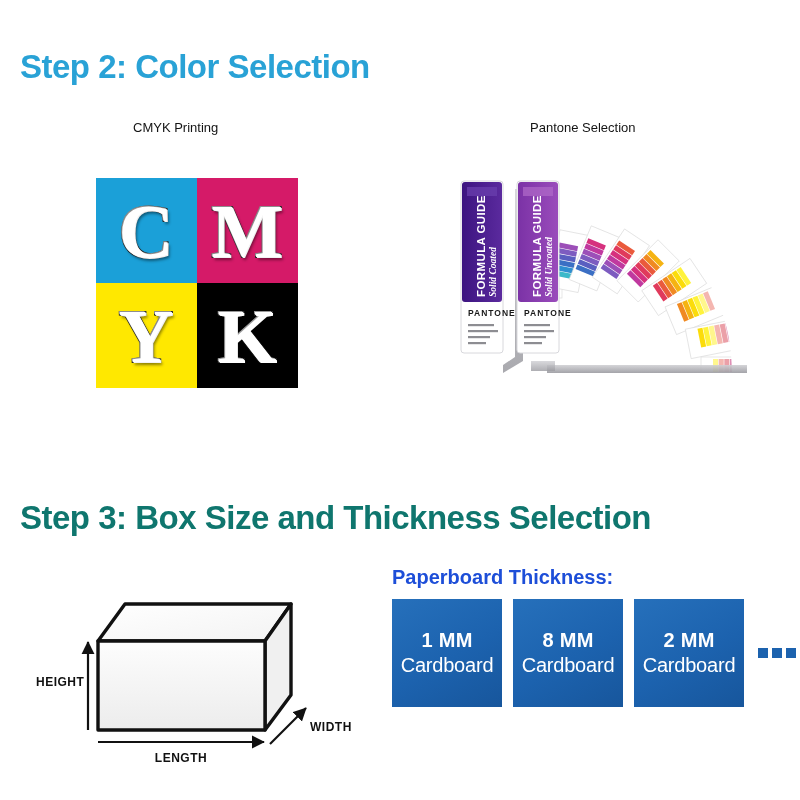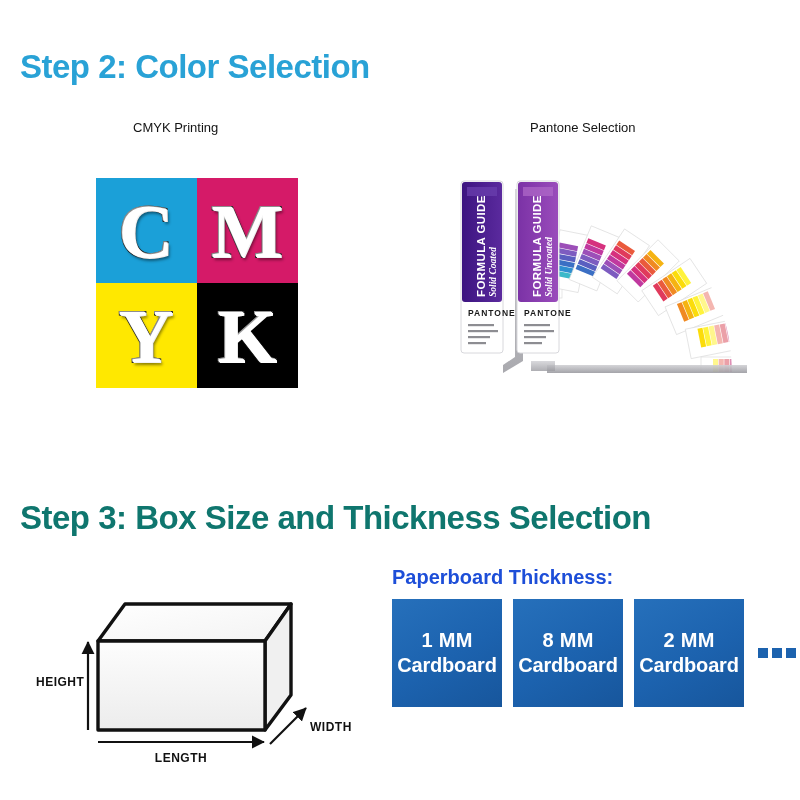--- a/index.html
+++ b/index.html
@@ -118,21 +118,21 @@
     gap: 2px;
     flex: none;
   }
   .thickness-card .tc-mm {
     font-size: 20px;
     font-weight: bold;
     letter-spacing: 0.3px;
   }
   .thickness-card .tc-material {
     font-size: 20px;
-    font-weight: bold;
+    font-weight: normal;
     letter-spacing: -0.2px;
   }
   #thickness-ellipsis {
     display: flex;
     align-items: center;
     gap: 4px;
     margin-left: 3px;
   }
   #thickness-ellipsis i {
     display: block;

